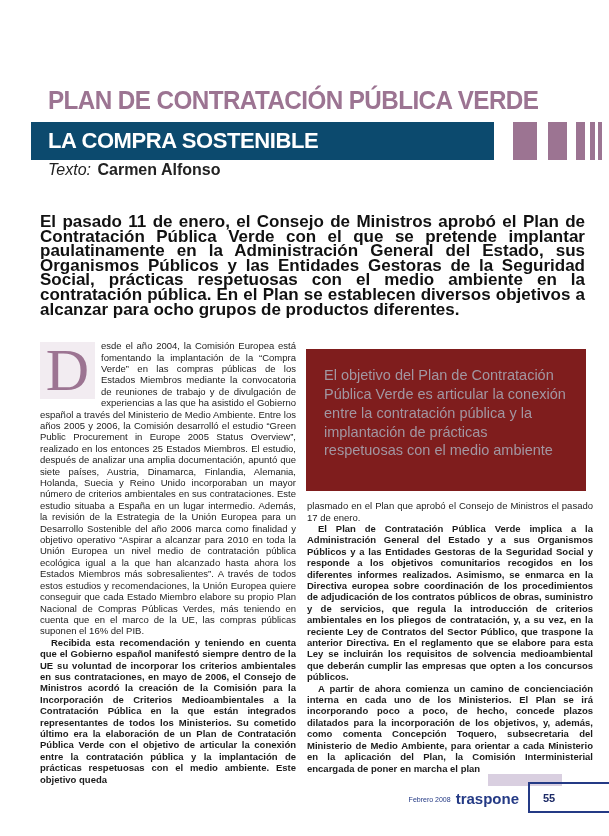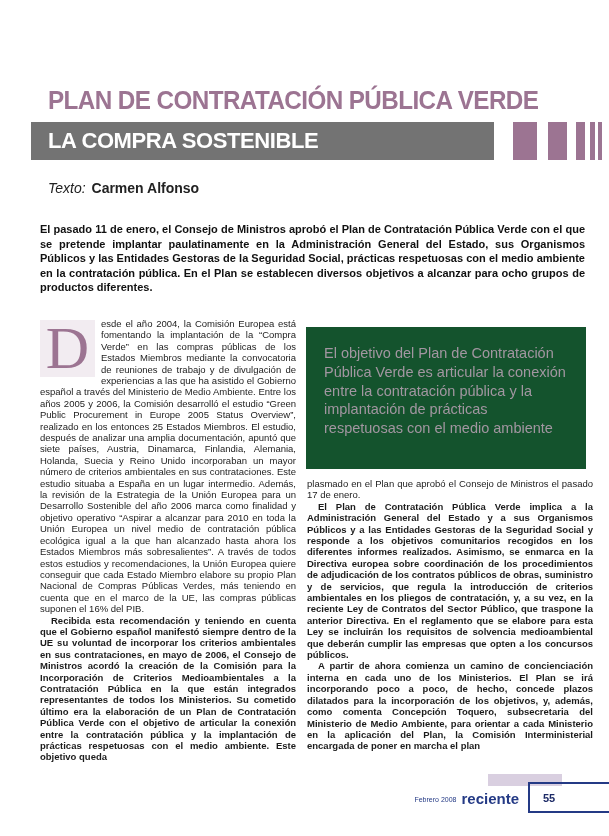--- a/index.html
+++ b/index.html
@@ -27,44 +27,44 @@
   }
   .titlebar-row {
     margin-top: 7px;
     margin-right: -17px;
     height: 38px;
     display: flex;
     align-items: stretch;
   }
   .titlebar {
     width: 463px;
-    background: #737373;
+    background: #0c4a6e;
     color: #ffffff;
     font-size: 22px;
     font-weight: 700;
     letter-spacing: -0.4px;
     line-height: 38px;
     padding-left: 17px;
     white-space: nowrap;
   }
   .deco { background: #9c7492; height: 38px; display: inline-block; }
   .deco.d1 { width: 24px; margin-left: 19px; }
   .deco.d2 { width: 19px; margin-left: 11px; }
   .deco.d3 { width: 9px;  margin-left: 9px; }
   .deco.d4 { width: 5px;  margin-left: 5px; }
   .deco.d5 { width: 4px;  margin-left: 3px; }
-  .byline { margin-top: 20px; margin-left: 17px; font-size: 14px; color: #222; }
+  .byline { margin-top: 1px; margin-left: 17px; font-size: 16px; color: #222; }
   .byline-label { font-style: italic; font-weight: 400; }
   .byline-name { font-weight: 700; margin-left: 2px; }
   
   .intro {
-    margin-top: 26px;
+    margin-top: 36px;
     margin-left: 9px;
     width: 545px;
-    font-size: 11px;
+    font-size: 17px;
     font-weight: 700;
     line-height: 14.6px;
     text-align: justify;
     color: #111;
   }
   
   .columns {
     margin-top: 23px;
     margin-left: 9px;
     display: flex;
@@ -85,21 +85,21 @@
     margin: 2px 6px 1px 0;
     background: #f2ecf1;
     color: #9c7492;
     font-family: "Liberation Serif", serif;
     font-size: 60px;
     line-height: 57px;
     text-align: center;
   }
   .quote-box {
     margin-top: 9px;
-    background: #14532d;
+    background: #7f1d1d;
     color: #a296a1;
     padding: 17px 18px 22px 18px;
     font-size: 14.5px;
     line-height: 18.8px;
     min-height: 142px;
     width: 280px;
     margin-left: -1px;
   }
   .col-right .para:first-of-type { margin-top: 0; }
   .col-right .quote-box + .para { margin-top: 9px; }
@@ -177,19 +177,19 @@
       <div class="quote-box">El objetivo del Plan de Contratación Pública Verde es articular la conexión entre la contratación pública y la implantación de prácticas respetuosas con el medio ambiente</div>
       <p class="para">plasmado en el Plan que aprobó el Consejo de Ministros el pasado 17 de enero.</p>
       <p class="para indent">El Plan de Contratación Pública Verde implica a la Administración General del Estado y a sus Organismos Públicos y a las Entidades Gestoras de la Seguridad Social y responde a los objetivos comunitarios recogidos en los diferentes informes realizados. Asimismo, se enmarca en la Directiva europea sobre coordinación de los procedimientos de adjudicación de los contratos públicos de obras, suministro y de servicios, que regula la introducción de criterios ambientales en los pliegos de contratación, y, a su vez, en la reciente Ley de Contratos del Sector Público, que traspone la anterior Directiva. En el reglamento que se elabore para esta Ley se incluirán los requisitos de solvencia medioambiental que deberán cumplir las empresas que opten a los concursos públicos.</p>
       <p class="para indent">A partir de ahora comienza un camino de concienciación interna en cada uno de los Ministerios. El Plan se irá incorporando poco a poco, de hecho, concede plazos dilatados para la incorporación de los objetivos, y, además, como comenta Concepción Toquero, subsecretaria del Ministerio de Medio Ambiente, para orientar a cada Ministerio en la aplicación del Plan, la Comisión Interministerial encargada de poner en marcha el plan</p>
     </div>
   </div>
 
   <span class="footer-deco"></span>
   <div class="footer-row">
     <span class="footer-date">Febrero 2008</span>
-    <span class="footer-brand">reciente</span>
+    <span class="footer-brand">traspone</span>
     <span class="footer-pagebox">
         <span>55</span>
       </span>
   </div>
 
 </div>
 
 </body></html>

